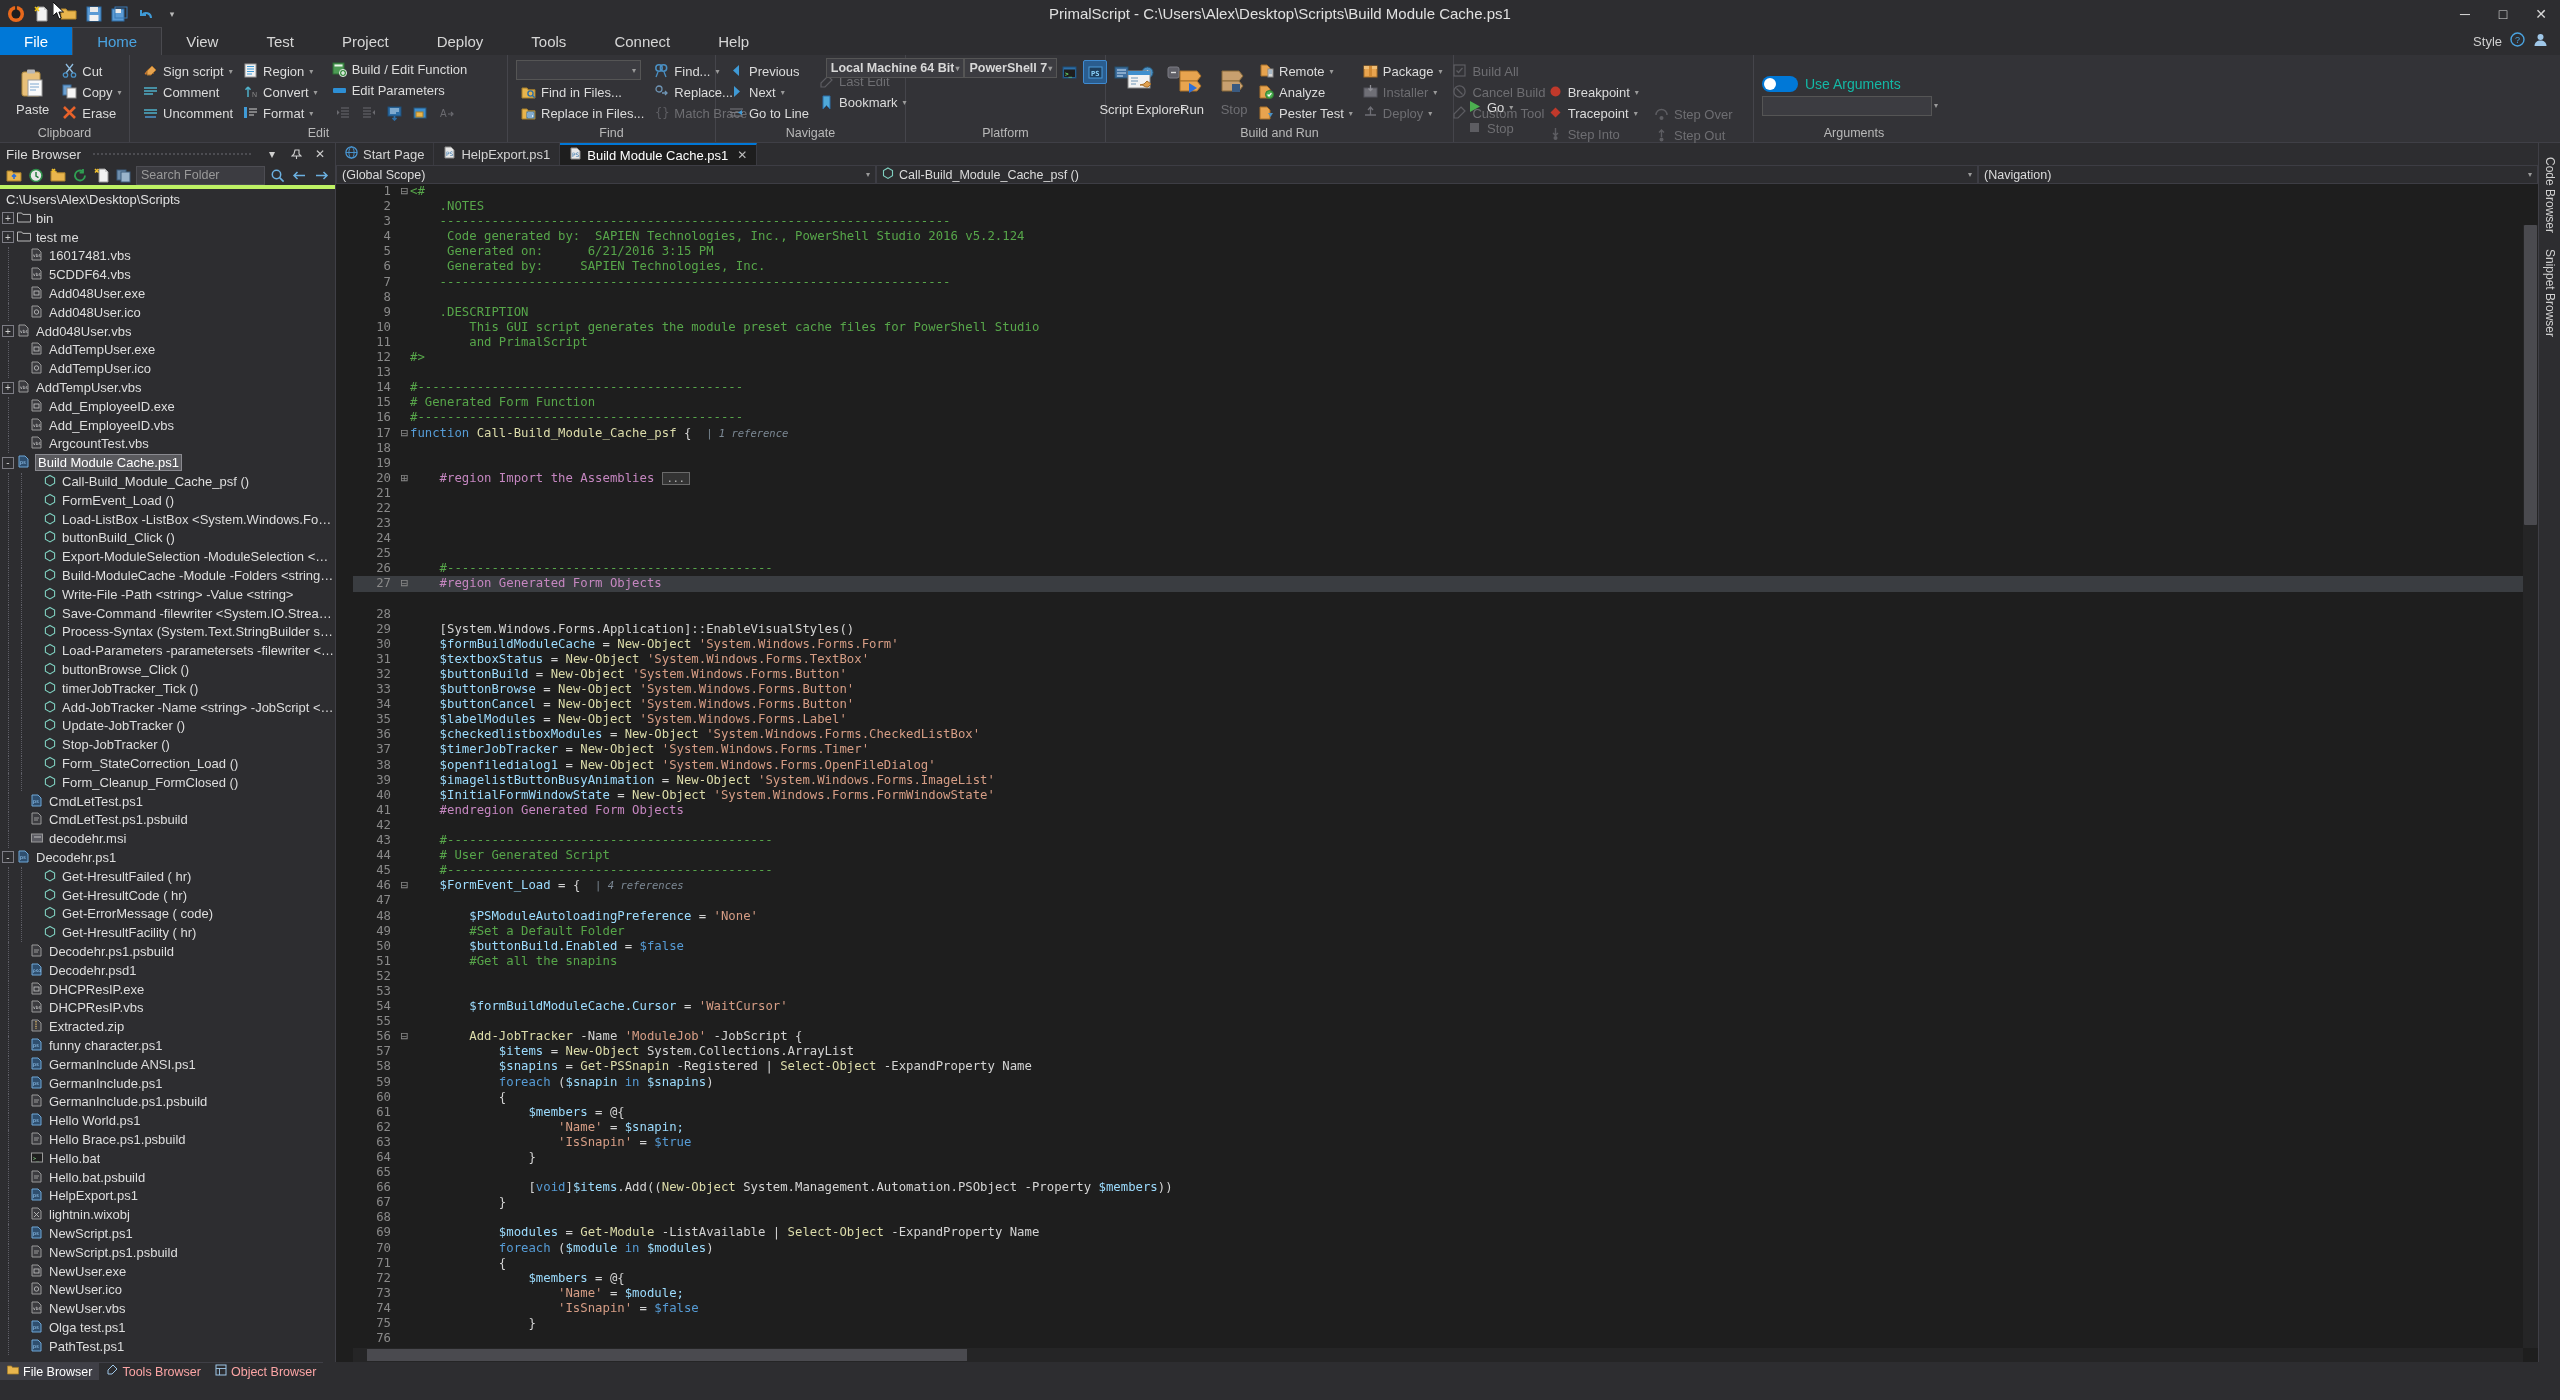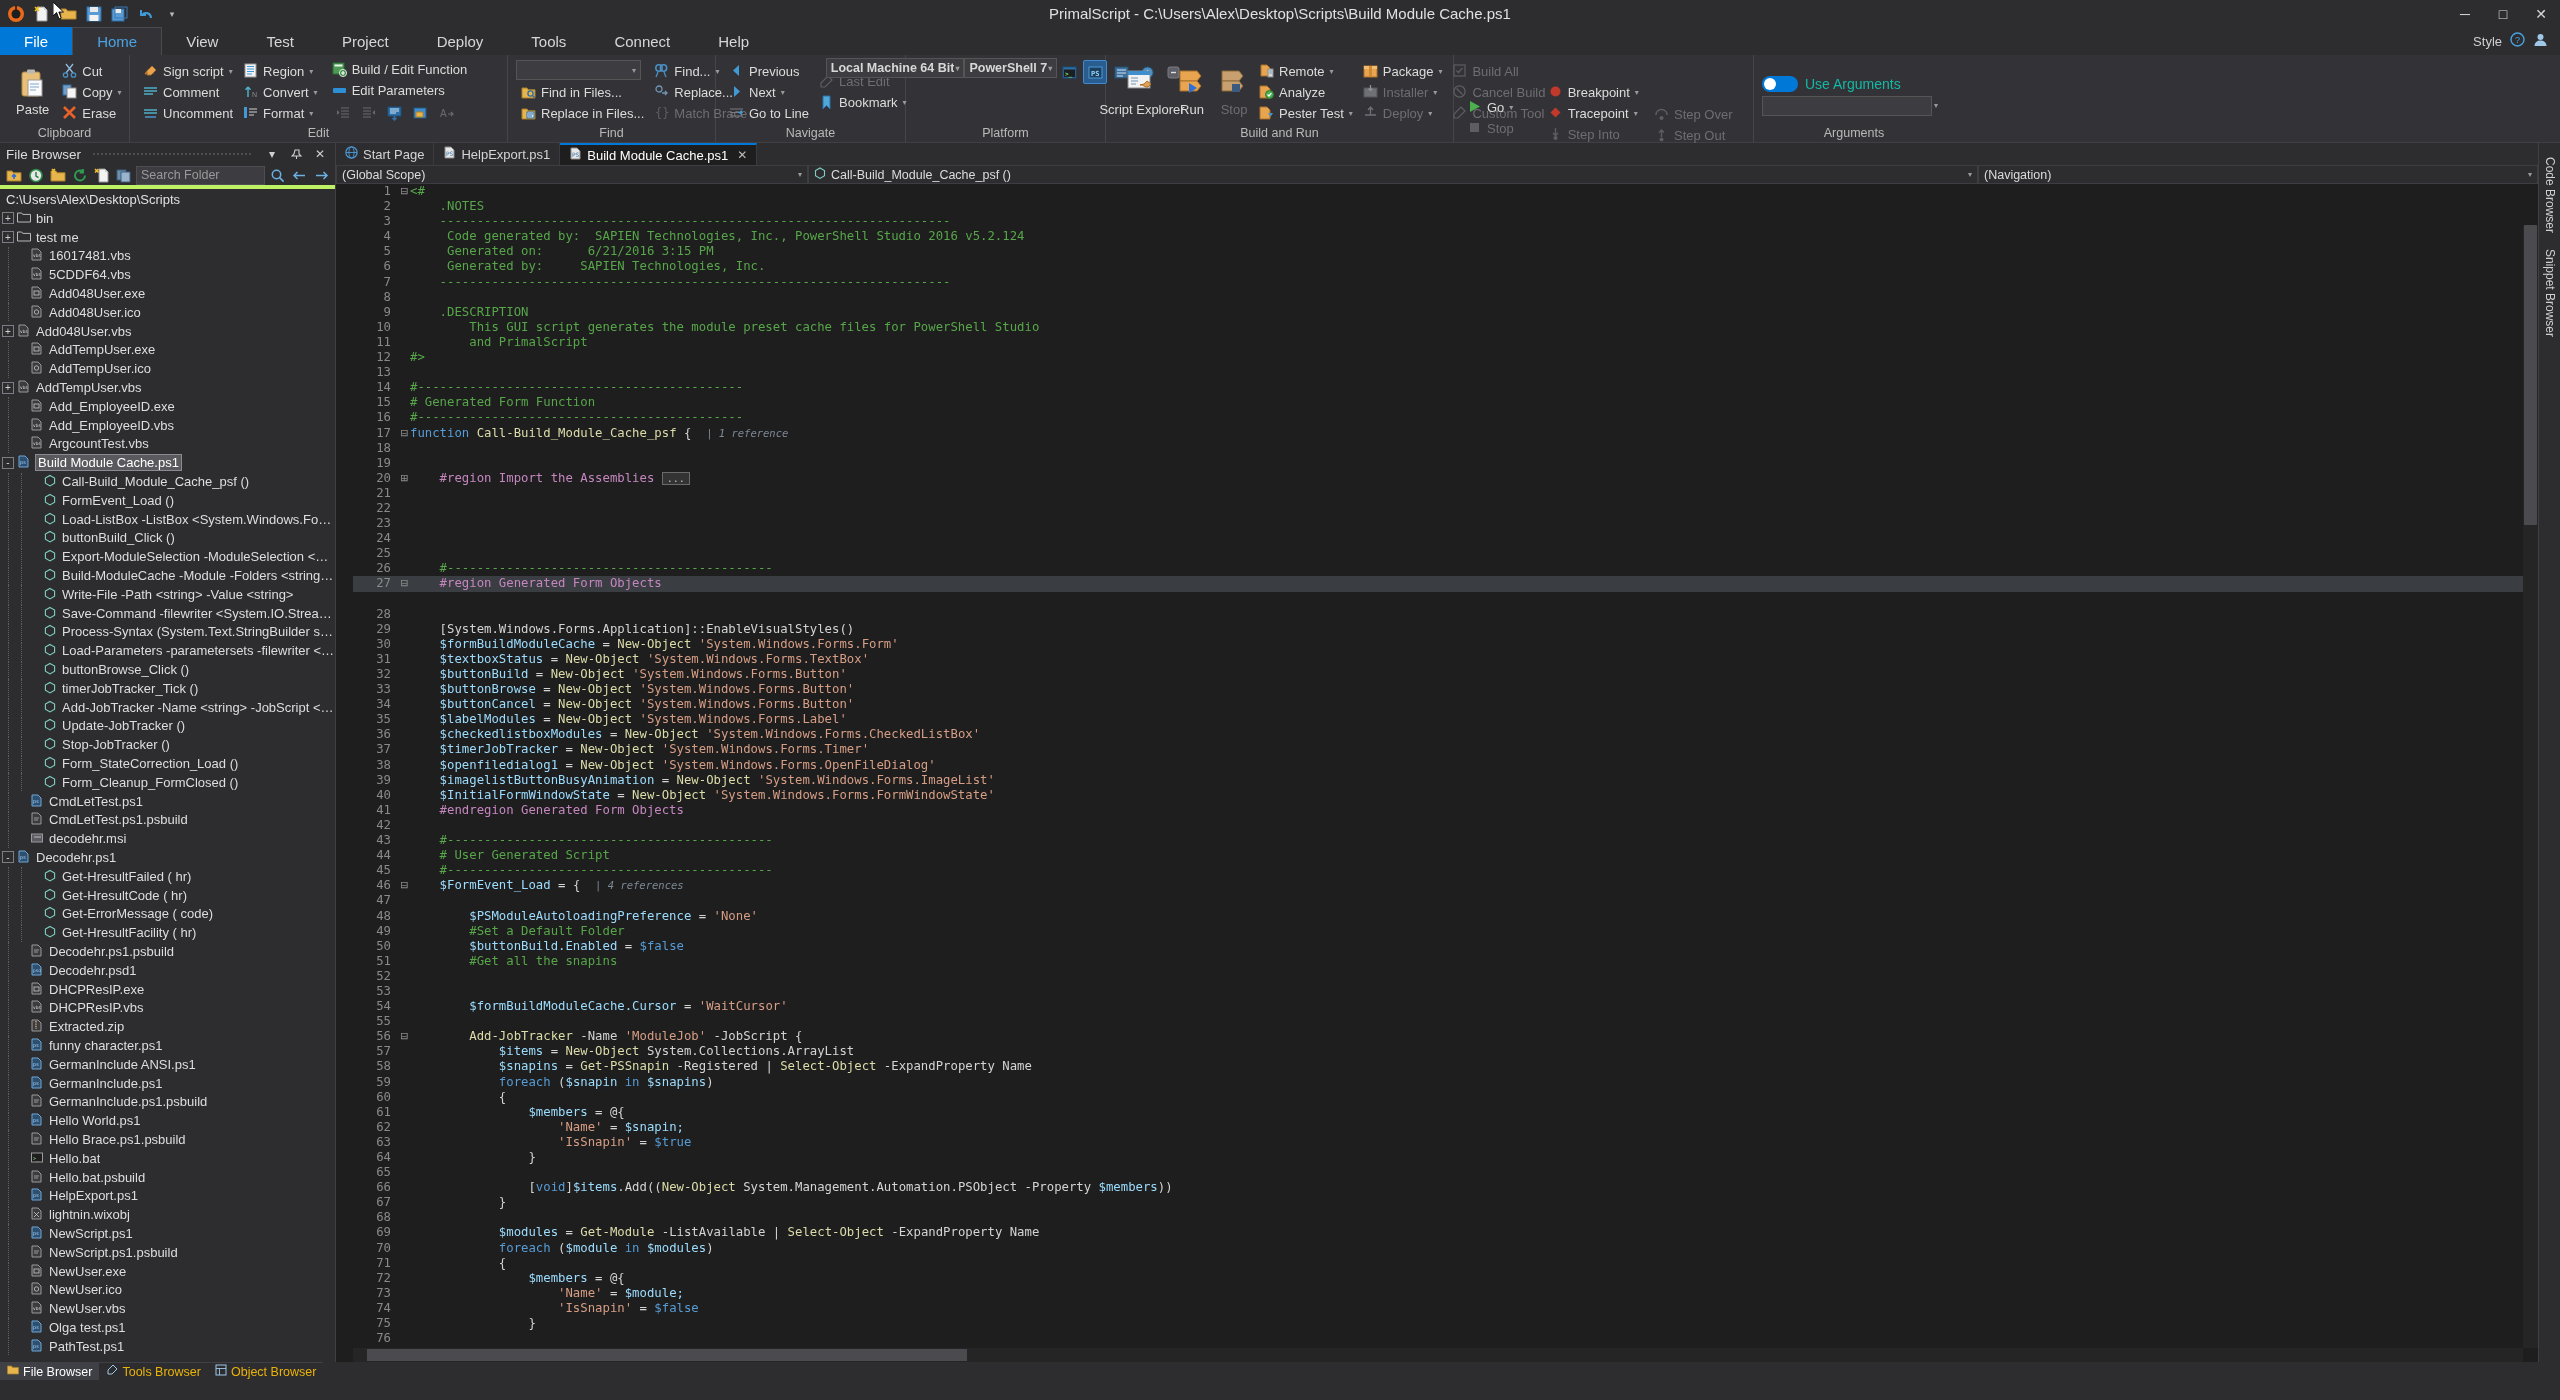--- a/index.html
+++ b/index.html
@@ -102,21 +102,21 @@
   .exp.none { border: none; background: none; }
   .guide { width: 13px; flex: none; display: inline-block; height: 18px; position: relative; }
   .guide::before { content:''; position:absolute; left:6px; top:0; bottom:0; border-left:1px dotted #5e5e66; }
   .fico { width: 15px; height: 15px; flex: none; margin-right: 4px; }
   .tlabel { overflow: hidden; text-overflow: ellipsis; }
 
   .panel-tabs {
     position: absolute; left: 0; bottom: 20px; width: 336px; height: 18px;
     display: flex; align-items: stretch; background: #2d2d30; font-size: 12.5px;
   }
-  .ptab { display: flex; align-items: center; gap: 4px; padding: 0 7px; color: #eab308; border-top: 1px solid #3f3f46; }
+  .ptab { display: flex; align-items: center; gap: 4px; padding: 0 7px; color: #fca5a5; border-top: 1px solid #3f3f46; }
   .ptab.active { background: #3f3f46; color: #fff; }
 
   
   .editor-area {
     position: absolute; left: 336px; top: 143px; right: 22px; bottom: 38px;
     background: #1e1e1e; display: flex; flex-direction: column;
   }
   .doctabs { height: 22px; display: flex; align-items: stretch; background: #2d2d30; }
   .dtab {
     display: flex; align-items: center; gap: 5px; padding: 0 9px;
@@ -1500,21 +1500,21 @@
               <path d="M2 1h6l3 3v8H2z" fill="#e8e8e8" stroke="#8a8a8a"></path>
               <text x="3" y="9.5" font-size="6" fill="#2d6fa8" font-family="monospace">PS</text>
             </svg>
         </span>
         <span>Build Module Cache.ps1</span>
         <span class="x">✕</span>
       </div>
     </div>
 
     <div class="navbars">
-      <div class="navcombo" style="width:472px;">
+      <div class="navcombo" style="width:540px;">
         <span>(Global Scope)</span>
         <span class="ar">▾</span>
       </div>
       <div class="navcombo" style="flex:1;">
         <span style="display:flex;align-items:center;gap:5px;">
           <span>
             <svg width="12" height="12" viewBox="0 0 12 12">
                 <path d="M6 1l4.5 2.6v5.2L6 11.4 1.5 8.8V3.6z" fill="none" stroke="#7fd0c0" stroke-width="1.1"></path>
               </svg>
           </span>

